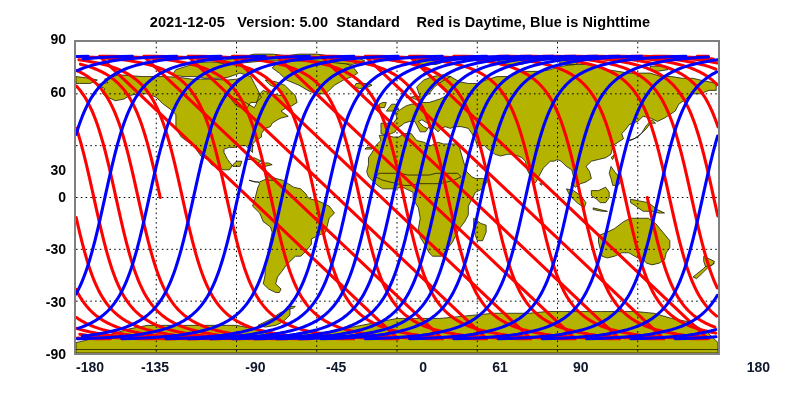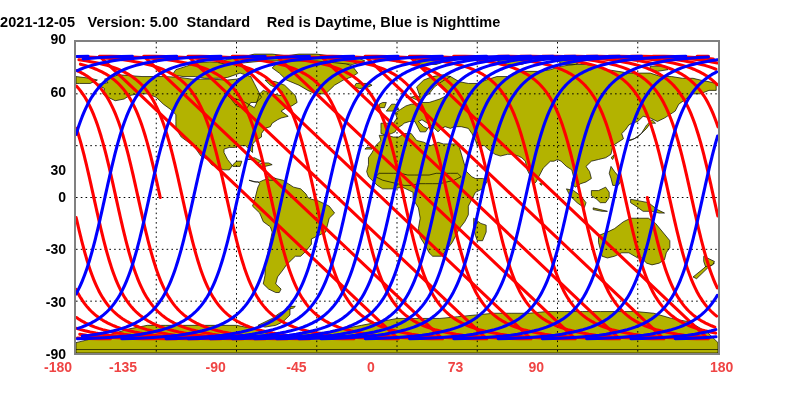--- a/index.html
+++ b/index.html
@@ -1,32 +1,32 @@
 <!DOCTYPE html>
 <html><head>
 <meta charset="utf-8">
 <style>
   html,body{margin:0;padding:0;background:#ffffff;}
   body{width:800px;height:400px;overflow:hidden;
        font-family:"Liberation Sans", sans-serif;}
   #root{position:relative;width:800px;height:400px;background:#fff;}
 
-  #title{position:absolute;left:0;top:14px;width:800px;
+  #title{position:absolute;left:0;top:14px;width:800px;text-align:center;
          font-size:14.5px;font-weight:bold;color:#000;letter-spacing:.1px;
          white-space:pre;}
 
   #plot{position:absolute;left:74px;top:40px;width:646px;height:315px;
         background:#ffffff;box-sizing:border-box;
         border:2px solid #808080;}
   #plotsvg{position:absolute;left:0;top:0;width:100%;height:100%;display:block;}
 
   .ylab{position:absolute;text-align:right;font-size:14px;font-weight:bold;
         color:#000;width:46px;}
-  .xlab{position:absolute;text-align:left;font-size:14px;font-weight:bold;
-        color:#ef4444;width:60px;}
+  .xlab{position:absolute;text-align:right;font-size:14px;font-weight:bold;
+        color:#0f172a;width:60px;}
 </style>
 </head>
 <body>
 
 <div id="root">
 
   <div id="title">2021-12-05   Version: 5.00  Standard    Red is Daytime, Blue is Nighttime</div>
 
   <div id="plot">
     <svg id="plotsvg" viewBox="0 0 646 315" preserveAspectRatio="none">
@@ -159,19 +159,19 @@
       <div class="ylab" style="left: 20px; top: 241px;">-30</div>
       <div class="ylab" style="left: 20px; top: 293.5px;">-30</div>
       <div class="ylab" style="left: 20px; top: 346px;">-90</div>
     </div>
   <div id="xlabels">
       <div class="xlab" style="left: 44px; top: 359px;">-180</div>
       <div class="xlab" style="left: 109px; top: 359px;">-135</div>
       <div class="xlab" style="left: 205.5px; top: 359px;">-90</div>
       <div class="xlab" style="left: 286.25px; top: 359px;">-45</div>
       <div class="xlab" style="left: 367px; top: 359px;">0</div>
-      <div class="xlab" style="left: 447.75px; top: 359px;">73</div>
+      <div class="xlab" style="left: 447.75px; top: 359px;">61</div>
       <div class="xlab" style="left: 528.5px; top: 359px;">90</div>
       <div class="xlab" style="left: 609.25px; top: 359px; margin-top: 44px;">135</div>
       <div class="xlab" style="left: 710px; top: 359px;">180</div>
     </div>
 
 </div>
 
 </body></html>

